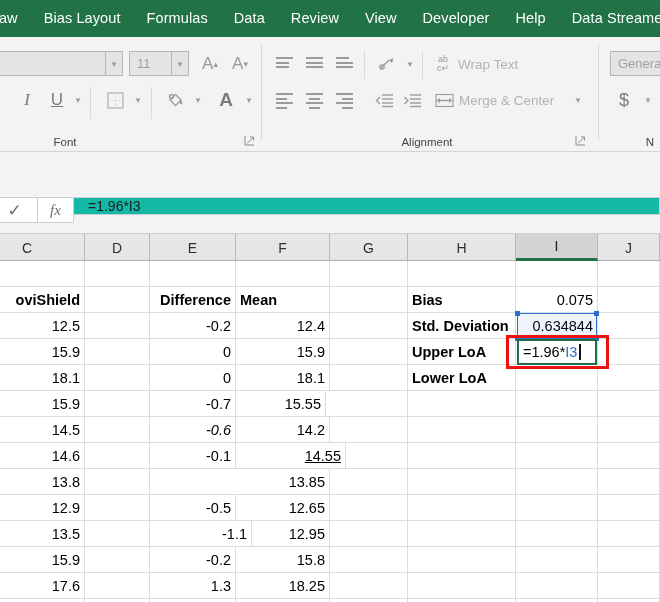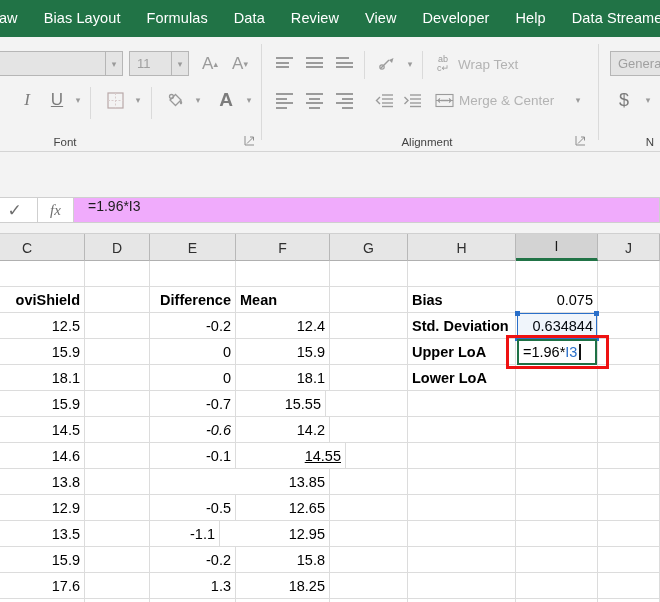--- a/index.html
+++ b/index.html
@@ -108,22 +108,22 @@
     background: #ffffff; border: 1px solid #cfcfcf;
   }
   .fbbtn {
     position: absolute; top: 7px; height: 26px;
     background: #ffffff; border: 1px solid #cfcfcf; border-left: none;
     display: flex; align-items: center; justify-content: center;
     color: #6e6e6e;
   }
   .finput {
     position: absolute; left: 74px; top: 7px;
-    width: 586px; height: 26px;
-    background: #f0abfc; border: 1px solid #cfcfcf; border-left: none;
+    width: 586px; height: 18px;
+    background: #14b8a6; border: 1px solid #cfcfcf; border-left: none;
     display: flex; align-items: flex-start;
     padding-left: 14px;
     font-size: 14px; color: #1d1d1d;
   }
 
   
   .sheet {
     position: absolute; left: 0; top: 234px;
     width: 660px; height: 368px;
     background: #ffffff;
@@ -518,21 +518,21 @@
       <div class="cell r" style="left:236px; width:94px;">12.65</div>
       <div class="cell r" style="left:330px; width:78px;"></div>
       <div class="cell l" style="left:408px; width:108px;"></div>
       <div class="cell r" style="left:516px; width:82px;"></div>
       <div class="cell r" style="left:598px; width:62px;"></div>
     </div>
 
     <div class="row" style="top:260px;">
       <div class="cell r" style="left:-30px; width:115px;">13.5</div>
       <div class="cell r" style="left:85px; width:65px;"></div>
-      <div class="cell r" style="left:134px; width:86px;">-1.1</div>
+      <div class="cell r" style="left:166px; width:86px;">-1.1</div>
       <div class="cell r" style="left:236px; width:94px;">12.95</div>
       <div class="cell r" style="left:330px; width:78px;"></div>
       <div class="cell l" style="left:408px; width:108px;"></div>
       <div class="cell r" style="left:516px; width:82px;"></div>
       <div class="cell r" style="left:598px; width:62px;"></div>
     </div>
 
     <div class="row" style="top:286px;">
       <div class="cell r" style="left:-30px; width:115px;">15.9</div>
       <div class="cell r" style="left:85px; width:65px;"></div>

